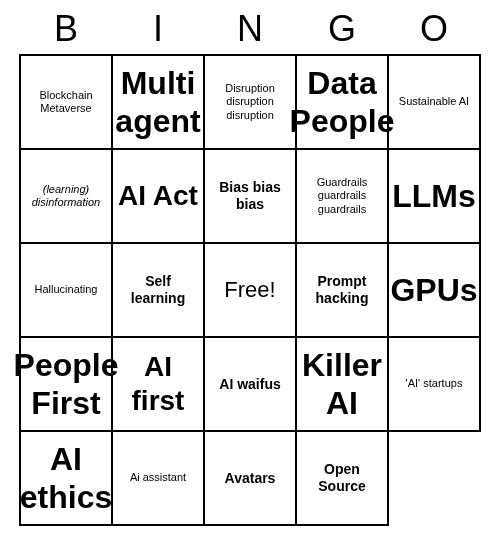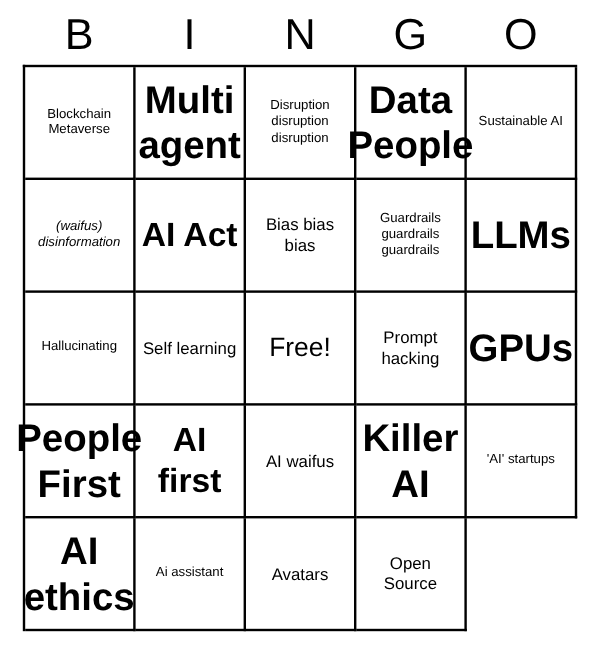--- a/index.html
+++ b/index.html
@@ -41,21 +41,21 @@
       border-bottom: 2px solid #000;
       display: flex;
       align-items: center;
       justify-content: center;
       text-align: center;
       padding: 4px;
       line-height: 1.2;
     }
 
     .cell-small { font-size: 11px; }
-    .cell-medium { font-size: 14px; }
+    .cell-medium { font-size: 14px; font-weight: bold; }
     .cell-large { font-size: 32px; font-weight: bold; }
     .cell-xlarge { font-size: 28px; font-weight: bold; }
     .cell-free { font-size: 22px; font-weight: normal; }
 
     .cell-italic { font-style: italic; }
   </style>
 </head>
 <body>
 
 <div class="bingo-title">
@@ -78,21 +78,21 @@
       <span class="cell-small">Disruption disruption disruption</span>
     </div>
   <div class="cell">
       <span class="cell-large">Data People</span>
     </div>
   <div class="cell">
       <span class="cell-small">Sustainable AI</span>
     </div>
 
   <div class="cell">
-      <span class="cell-small cell-italic">(waifus) disinformation</span>
+      <span class="cell-small cell-italic">(learning) disinformation</span>
     </div>
   <div class="cell">
       <span class="cell-xlarge">AI Act</span>
     </div>
   <div class="cell">
       <span class="cell-medium">Bias bias bias</span>
     </div>
   <div class="cell">
       <span class="cell-small">Guardrails guardrails guardrails</span>
     </div>

